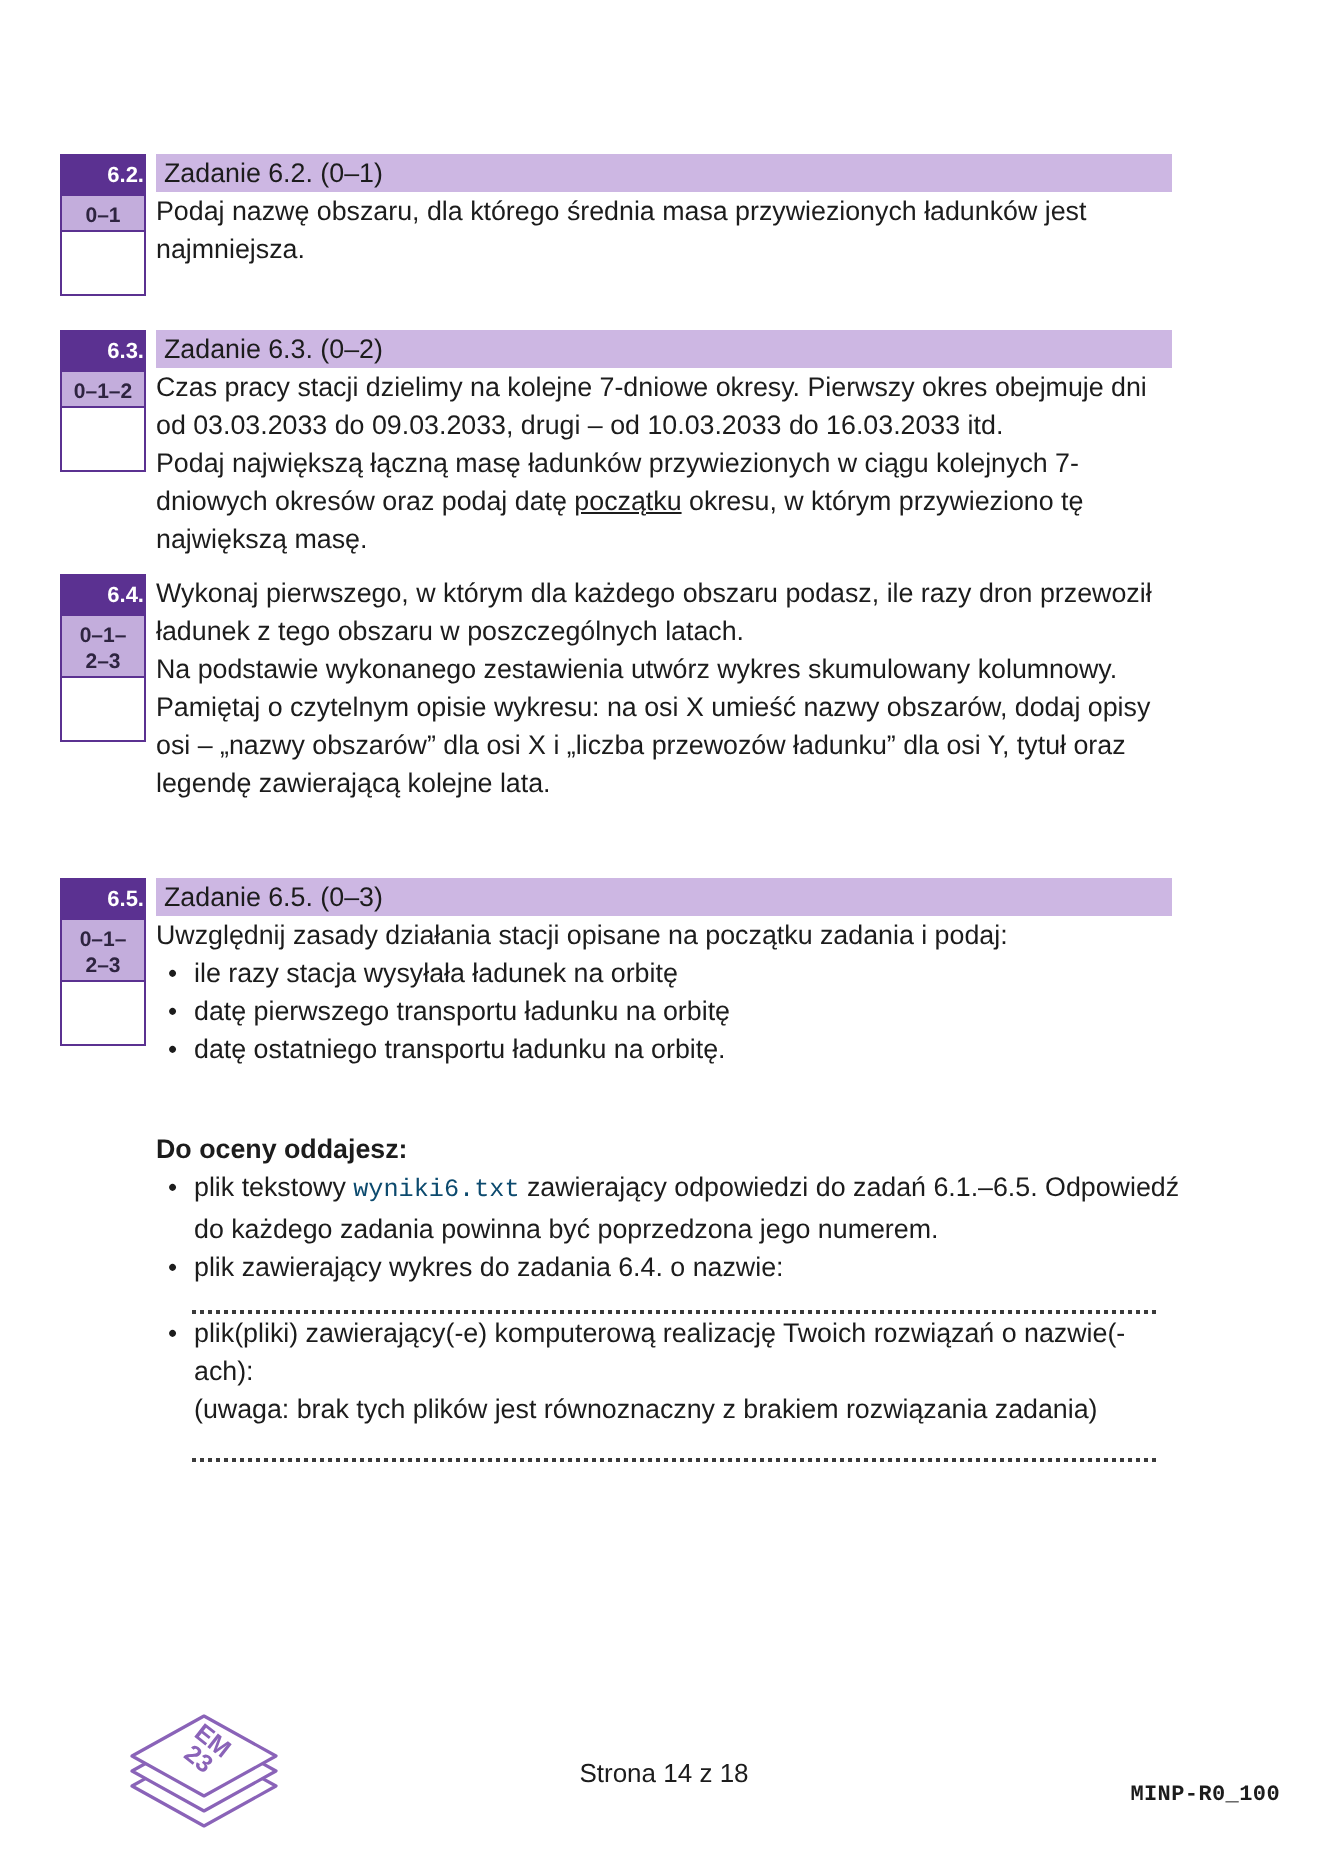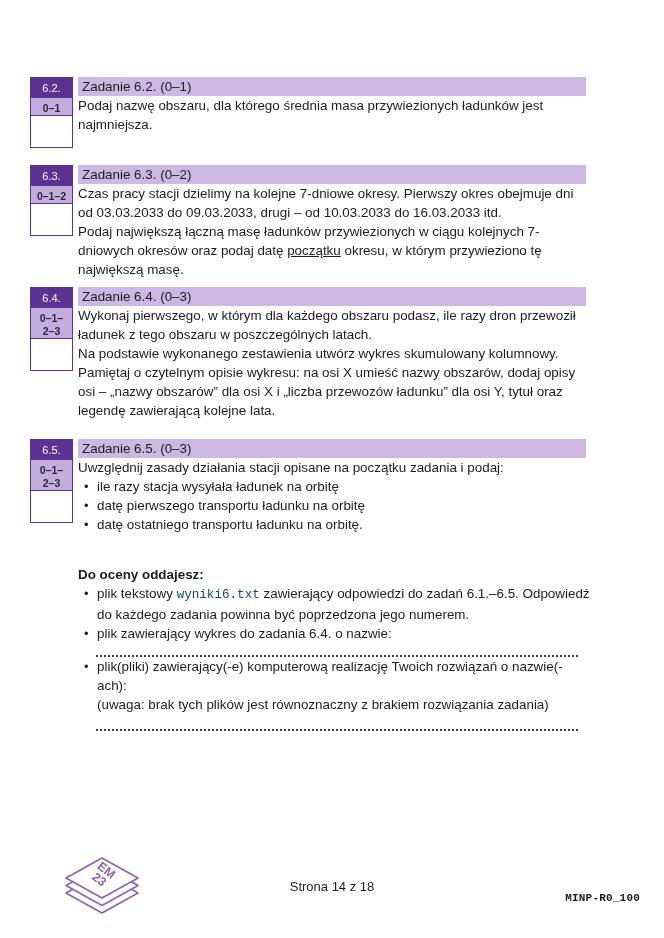--- a/index.html
+++ b/index.html
@@ -21,22 +21,22 @@
     margin:0 auto;overflow:hidden;
   }
   .task{position:absolute;left:0;width:664px;}
   .marker{
     position:absolute;left:30px;top:0;width:43px;
     border:1.5px solid var(--border-purple);
     background:#fff;
   }
   .marker-num{
     background:var(--dark-purple);color:#fff;
-    font-weight:normal;font-size:11px;line-height:20px;height:20px;
-    text-align:center;
+    font-weight:bold;font-size:11px;line-height:20px;height:20px;
+    text-align:right;
   }
   .marker-pts{
     background:var(--sidebar-light);color:#2e2440;
     font-weight:bold;font-size:10.5px;line-height:13px;
     text-align:center;padding:4px 0 0 0;
     white-space:pre-line;
   }
   .marker-blank{
     background:#fff;height:32px;
     border-top:1.5px solid var(--border-purple);
@@ -105,21 +105,20 @@
   </section>
 
   <section class="task" style="top:287px">
     <div class="marker">
       <div class="marker-num">6.4.</div>
       <div class="marker-pts">0–1–
 2–3</div>
       <div class="marker-blank"></div>
     </div>
     <div class="content">
-      <h2 class="task-title">Zadanie 6.4. (0–3)</h2>
       <p>Wykonaj pierwszego, w którym dla każdego obszaru podasz, ile razy dron przewoził ładunek z tego obszaru w poszczególnych latach.</p>
       <p>Na podstawie wykonanego zestawienia utwórz wykres skumulowany kolumnowy. Pamiętaj o czytelnym opisie wykresu: na osi X umieść nazwy obszarów, dodaj opisy osi – „nazwy obszarów” dla osi X i „liczba przewozów ładunku” dla osi Y, tytuł oraz legendę zawierającą kolejne lata.</p>
     </div>
   </section>
 
   <section class="task" style="top:439px">
     <div class="marker">
       <div class="marker-num">6.5.</div>
       <div class="marker-pts">0–1–
 2–3</div>

